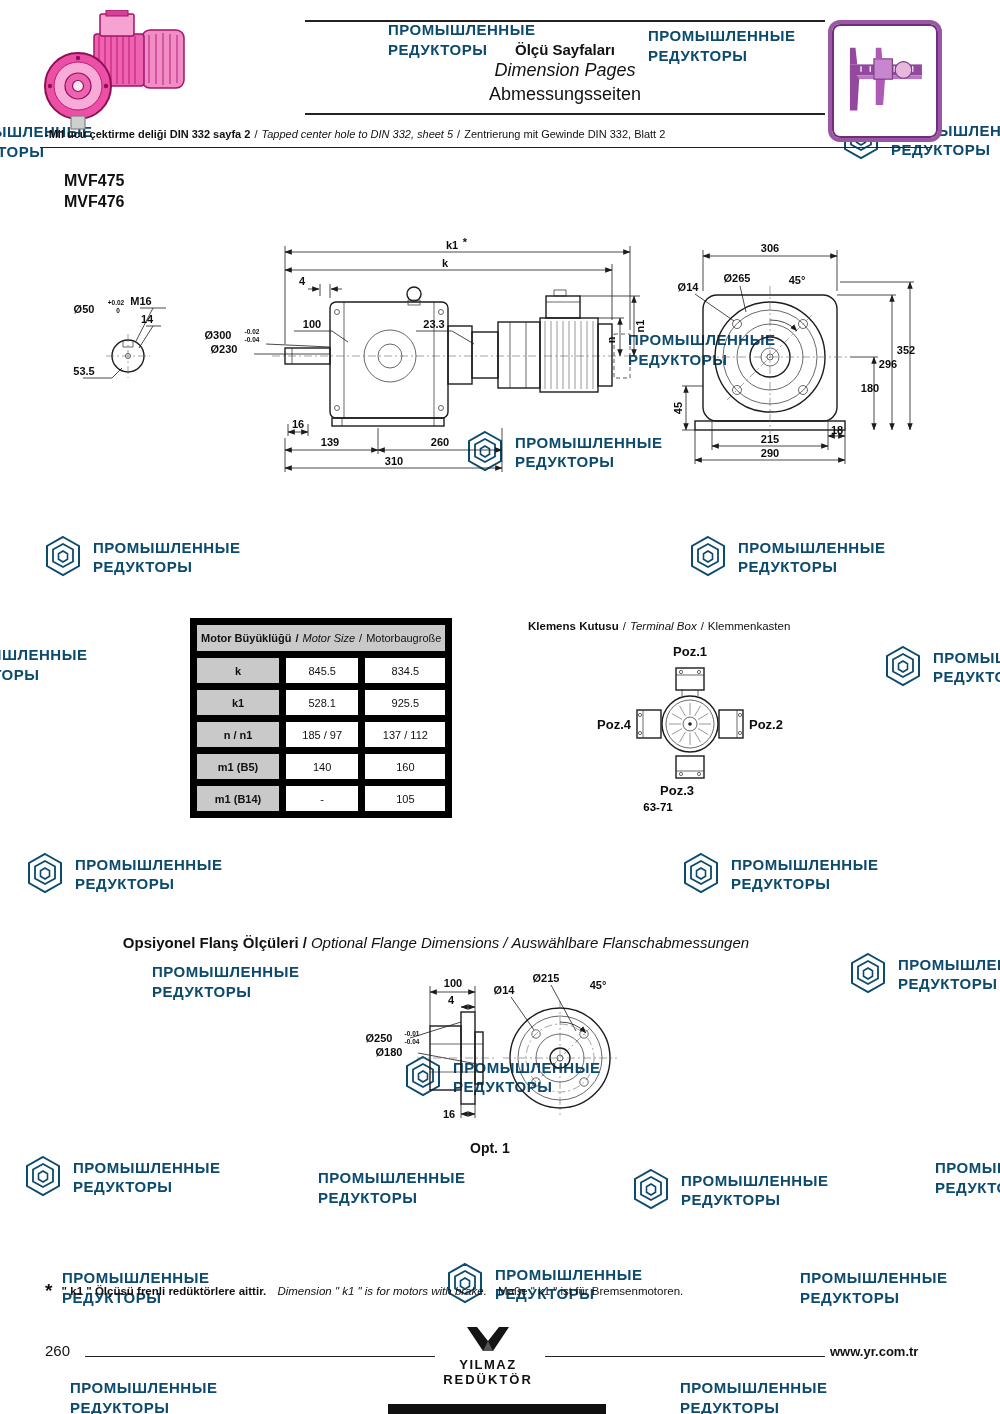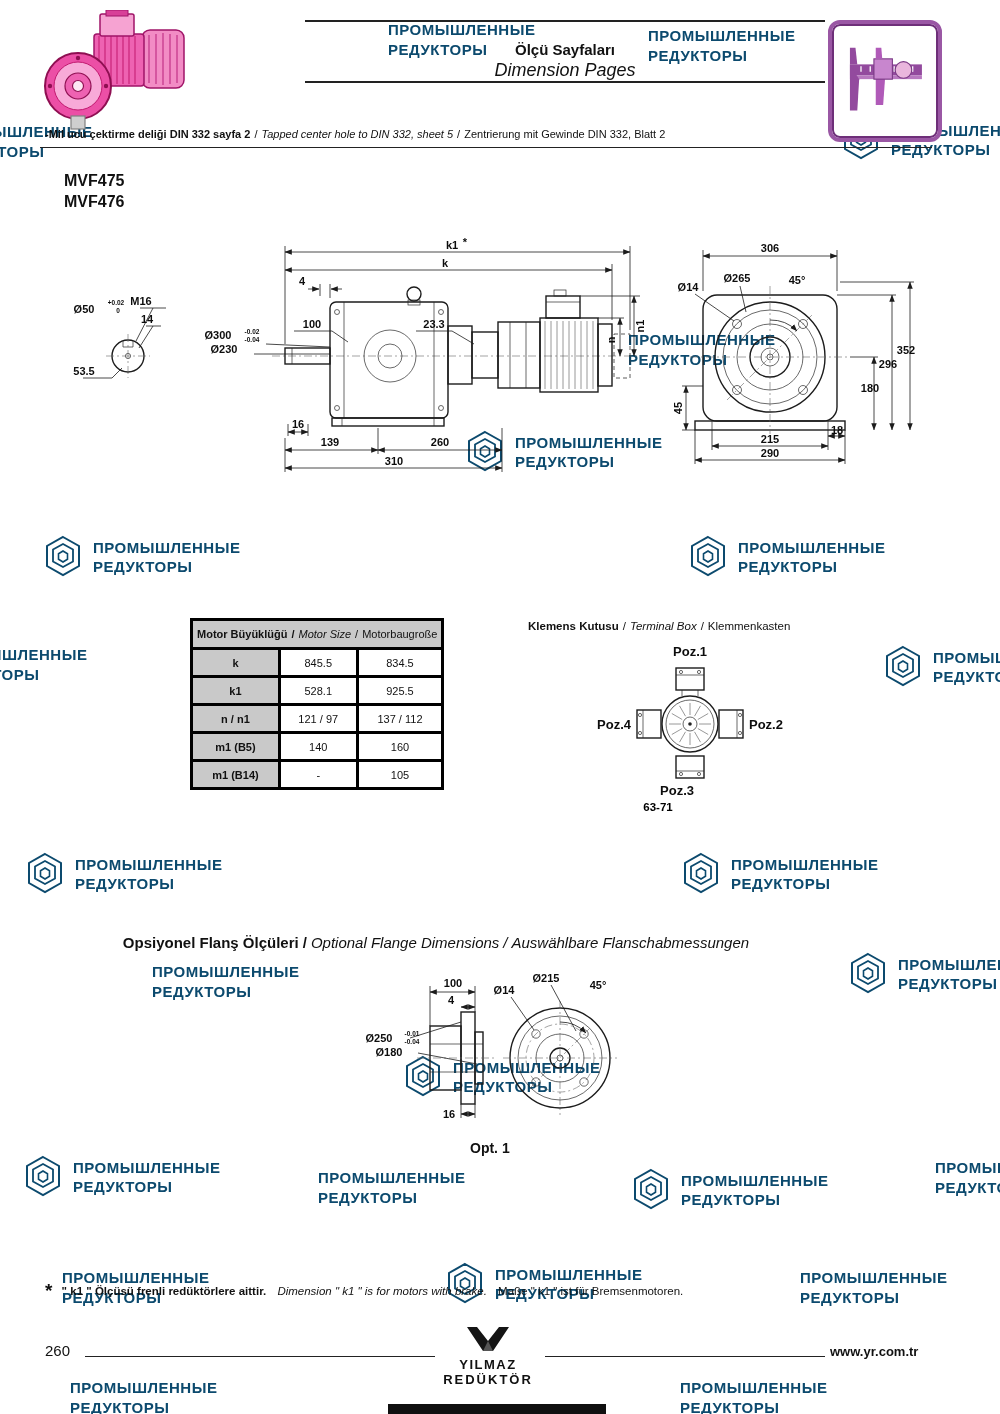--- a/index.html
+++ b/index.html
@@ -17,21 +17,21 @@
   .rule{border-top:2px solid #222;}
   .t1{font-size:15px;font-weight:bold;margin-top:19px;}
   .t2{font-size:18px;font-style:italic;margin-top:2px;}
   .t3{font-size:18px;margin-top:3px;margin-bottom:8px;}
   .header-note{position:absolute;left:45px;top:128px;font-size:11px;z-index:1;}
   .full-rule{position:absolute;left:40px;top:147px;width:892px;border-top:1.5px solid #222;z-index:1;}
   .models{position:absolute;left:64px;top:170px;font-size:16px;font-weight:bold;line-height:21px;z-index:1;}
   .caliper{background:#fff;border:4px solid #9a57a4;border-radius:12px;box-shadow:inset 0 0 0 2px #6e2f79;display:flex;align-items:center;justify-content:center;}
   
   table.st{position:absolute;left:190px;top:618px;border-collapse:collapse;z-index:1;font-size:11px;background:#fff;}
-  .st td{border:3px solid #000000;text-align:center;padding:0 4px;background:#fff;height:25px;}
+  .st td{border:7px solid #000000;text-align:center;padding:0 4px;background:#fff;height:25px;}
   .st td.hd{background:#c9c9c9;}
   .st td.ttl{height:26px;}
   .tb-title{font-size:11.5px;}
   .flange-title{font-size:15px;}
   .footnote{font-size:11.5px;}
   .fn-star{font-size:19px;position:relative;top:2px;margin-right:6px;}
   .brand .b1{font-size:13px;font-weight:bold;letter-spacing:1.5px;margin-top:1px;}
   .brand .b2{font-size:13px;font-weight:bold;letter-spacing:2px;}
   
   svg text{font-family:"Liberation Sans",sans-serif;}
@@ -280,20 +280,21 @@
   <circle cx="36" cy="48" r="2.2" fill="#8f0f52"></circle>
   <circle cx="64" cy="76" r="2.2" fill="#8f0f52"></circle>
   <circle cx="8" cy="76" r="2.2" fill="#8f0f52"></circle>
   <rect x="29" y="106" width="14" height="13" fill="#cfcfcf" stroke="#808080" stroke-width="1.2"></rect>
 </svg>
 
 <div class="title-block">
   <div class="rule"></div>
   <div class="t1">Ölçü Sayfaları</div>
   <div class="t2">Dimension Pages</div>
+  <div class="t3">Abmessungsseiten</div>
   <div class="rule"></div>
 </div>
 
 <div class="abs caliper" style="left:828px;top:20px;width:106px;height:114px;z-index:1">
   <svg width="90" height="96" viewBox="0 0 96 104">
     <rect x="10" y="34" width="78" height="12" fill="#934a9e"></rect>
     <rect x="10" y="46" width="78" height="4" fill="#b878c0"></rect>
     <line x1="22" y1="36" x2="22" y2="42" stroke="#fff" stroke-width="1.4"></line>
     <line x1="32" y1="36" x2="32" y2="42" stroke="#fff" stroke-width="1.4"></line>
     <line x1="58" y1="36" x2="58" y2="42" stroke="#fff" stroke-width="1.4"></line>
@@ -505,21 +506,21 @@
     <td>845.5</td>
     <td>834.5</td>
   </tr>
   <tr>
     <td class="hd b">k1</td>
     <td>528.1</td>
     <td>925.5</td>
   </tr>
   <tr>
     <td class="hd b">n / n1</td>
-    <td>121 / 97</td>
+    <td>185 / 97</td>
     <td>137 / 112</td>
   </tr>
   <tr>
     <td class="hd b">m1 (B5)</td>
     <td>140</td>
     <td>160</td>
   </tr>
   <tr>
     <td class="hd b">m1 (B14)</td>
     <td>-</td>

